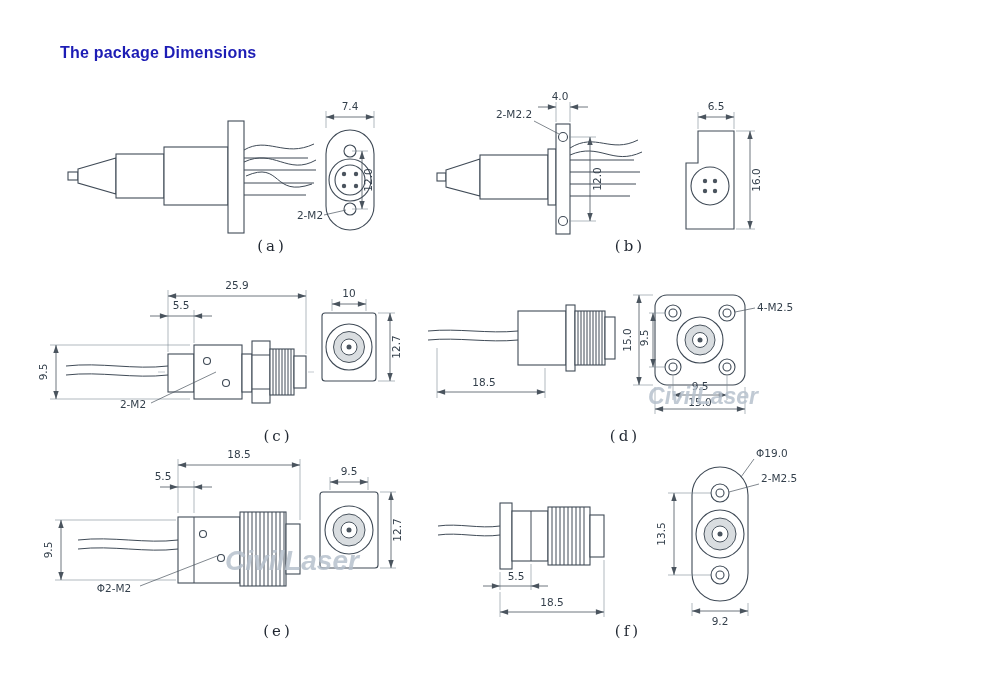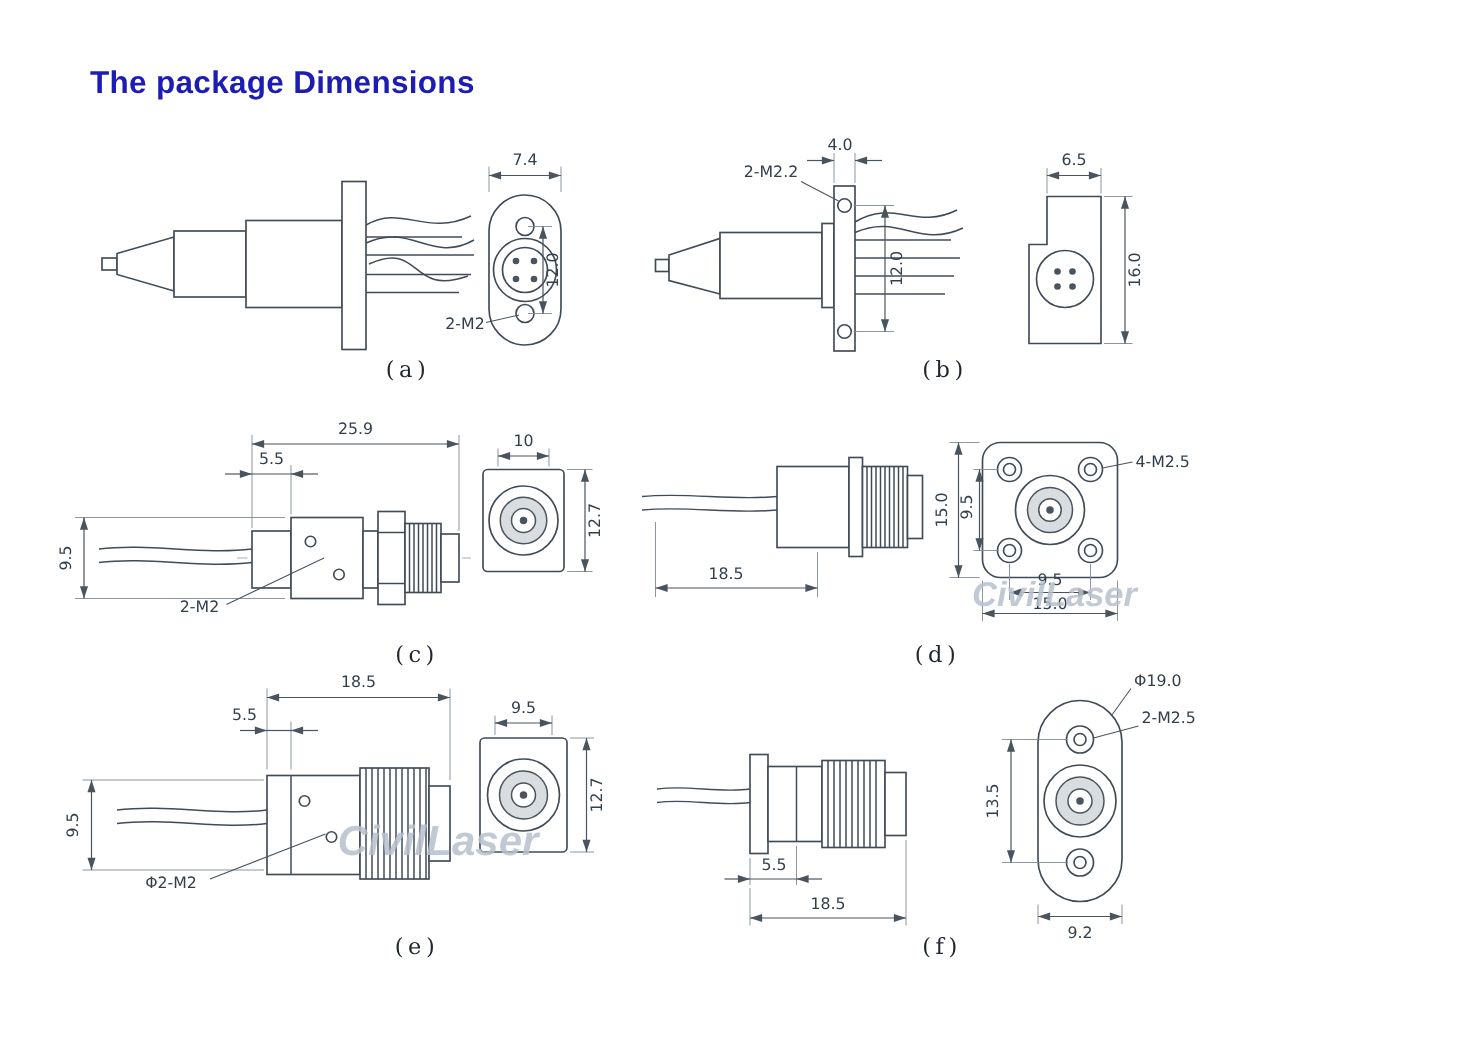--- a/index.html
+++ b/index.html
@@ -1,18 +1,18 @@
 <!DOCTYPE html>
 <html><head>
 <meta charset="utf-8">
 <style>
   html,body { margin:0; padding:0; background:#ffffff; }
   .stage { position:relative; width:982px; height:694px; background:#ffffff; overflow:hidden;
            font-family:"Liberation Sans",sans-serif; }
-  .title { position:absolute; left:60px; top:44px; margin:0; font-size:21px; font-weight:bold;
+  .title { position:absolute; left:60px; top:44px; margin:0; font-size:16px; font-weight:bold;
            color:#1d1db5; font-family:"Liberation Sans",sans-serif; letter-spacing:0.2px; }
   .diagram { position:absolute; left:0; top:0; }
 
   
   .draw rect, .draw polygon, .draw circle { fill:#ffffff; stroke:#404b57; stroke-width:1.1; }
   .wire path { fill:none; stroke:#404b57; stroke-width:1; }
   .pin line, .rib line, .facet line, .step line { stroke:#404b57; stroke-width:1; }
   .dot circle { fill:#4a545e; stroke:none; }
   circle.ring { fill:#d9dde0; stroke:#4a545e; stroke-width:1; }
   circle.bore { fill:#ffffff; stroke:#4a545e; stroke-width:1; }

